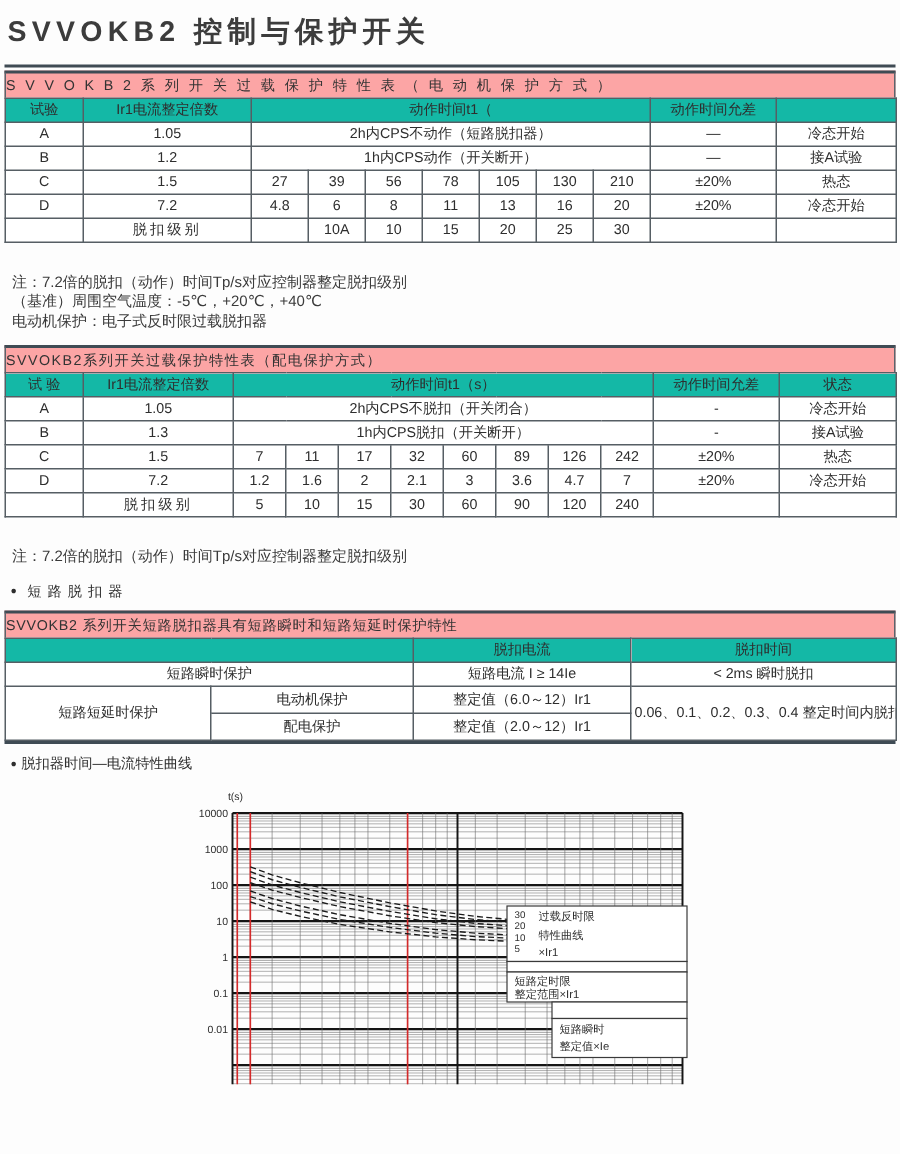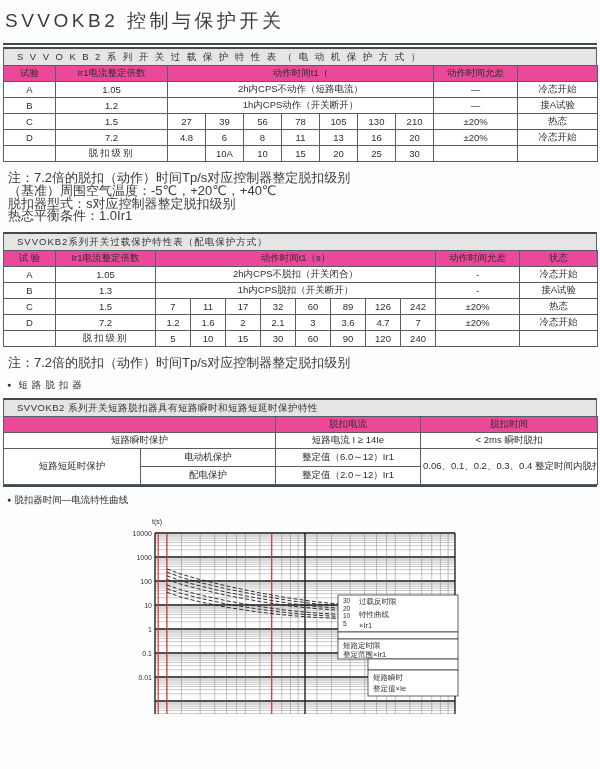--- a/index.html
+++ b/index.html
@@ -1,31 +1,31 @@
 <!DOCTYPE html>
 <html><head>
 <meta charset="utf-8">
 <style>
   *{box-sizing:border-box;margin:0;padding:0}
   html,body{width:600px;height:769px;overflow:hidden;background:#fdfdfd;
     font-family:"Liberation Sans","DejaVu Sans",sans-serif;color:#2e2e2e}
   .page{padding:6px 3px 0 3px}
-  .title{font-size:19px;font-weight:normal;letter-spacing:3.5px;color:#3c3c3c;margin:2px 0 9px 2px}
+  .title{font-size:19px;font-weight:bold;letter-spacing:3.5px;color:#3c3c3c;margin:2px 0 9px 2px}
   .rule{height:2px;background:#3f4b54}
-  .band{background:#e5e5e5;border:1px solid #5a646c;border-top:2px solid #3f4b54;border-bottom:none;
-    font-size:9.5px;color:#333;padding:2px 6px 1px 13px;white-space:nowrap;overflow:hidden}
+  .band{background:#fca5a5;border:1px solid #5a646c;border-top:2px solid #3f4b54;border-bottom:none;
+    font-size:9.5px;color:#333;padding:2px 6px 1px 0;white-space:nowrap;overflow:hidden}
   .cap1{letter-spacing:6.5px}
   .cap2{letter-spacing:1px}
   .cap3{letter-spacing:.5px}
   table{width:100%;border-collapse:collapse;table-layout:fixed}
   td{border:1px solid #565e64;font-size:9.5px;text-align:center;height:16px;
     padding:0 2px;background:#fff;color:#2e2e2e;overflow:hidden;white-space:nowrap}
-  tr.hd td{background:#ec4899}
+  tr.hd td{background:#14b8a6}
   .sp2{letter-spacing:2px}
-  .notes{font-size:13px;line-height:12.8px;color:#3a3a3a;margin:10px 0 9px 5px}
+  .notes{font-size:10px;line-height:12.8px;color:#3a3a3a;margin:21px 0 9px 5px}
   .bullet{font-size:9.5px;color:#2e2e2e;margin:7px 0 6px 4px}
   .bullet .dot{font-size:7px;vertical-align:1px;margin-right:3px}
   .bullet.spaced{letter-spacing:4px}
   .chart-area{margin-left:107px;margin-top:4px}
   text{fill:#2e2e2e}
   .tick{font-size:7px}
   .axlab{font-size:7px}
   .lbox{fill:#ffffff;stroke:#3a3a3a;stroke-width:.8}
   .lnum{font-size:6.5px}
   .ltxt{font-size:7.5px}
@@ -58,21 +58,21 @@
           <tr class="hd">
         <td>试验</td>
         <td>Ir1电流整定倍数</td>
         <td colspan="7">动作时间t1（</td>
         <td>动作时间允差</td>
         <td></td>
       </tr>
       <tr>
         <td>A</td>
         <td>1.05</td>
-        <td colspan="7">2h内CPS不动作（短路电流）</td>
+        <td colspan="7">2h内CPS不动作（短路脱扣器）</td>
         <td>—</td>
         <td>冷态开始</td>
       </tr>
       <tr>
         <td>B</td>
         <td>1.2</td>
         <td colspan="7">1h内CPS动作（开关断开）</td>
         <td>—</td>
         <td>接A试验</td>
       </tr>
@@ -113,22 +113,21 @@
         <td>25</td>
         <td>30</td>
         <td></td>
         <td></td>
       </tr>
     </tbody>
       </table>
     <div class="notes">
       <div>注：7.2倍的脱扣（动作）时间Tp/s对应控制器整定脱扣级别</div>
       <div>（基准）周围空气温度：-5℃，+20℃，+40℃</div>
-      <div>脱扣器型式：s对应控制器整定脱扣级别</div>
-      <div>热态平衡条件：1.0Ir1</div>
+      <div>电动机保护：电子式反时限过载脱扣器</div>
     </div>
   </section>
 
   <section>
     <div class="band cap2">SVVOKB2系列开关过载保护特性表（配电保护方式）</div>
     <table>
       <colgroup>
         <col style="width:52px">
           <col style="width:100px">
         <col style="width:35px">

